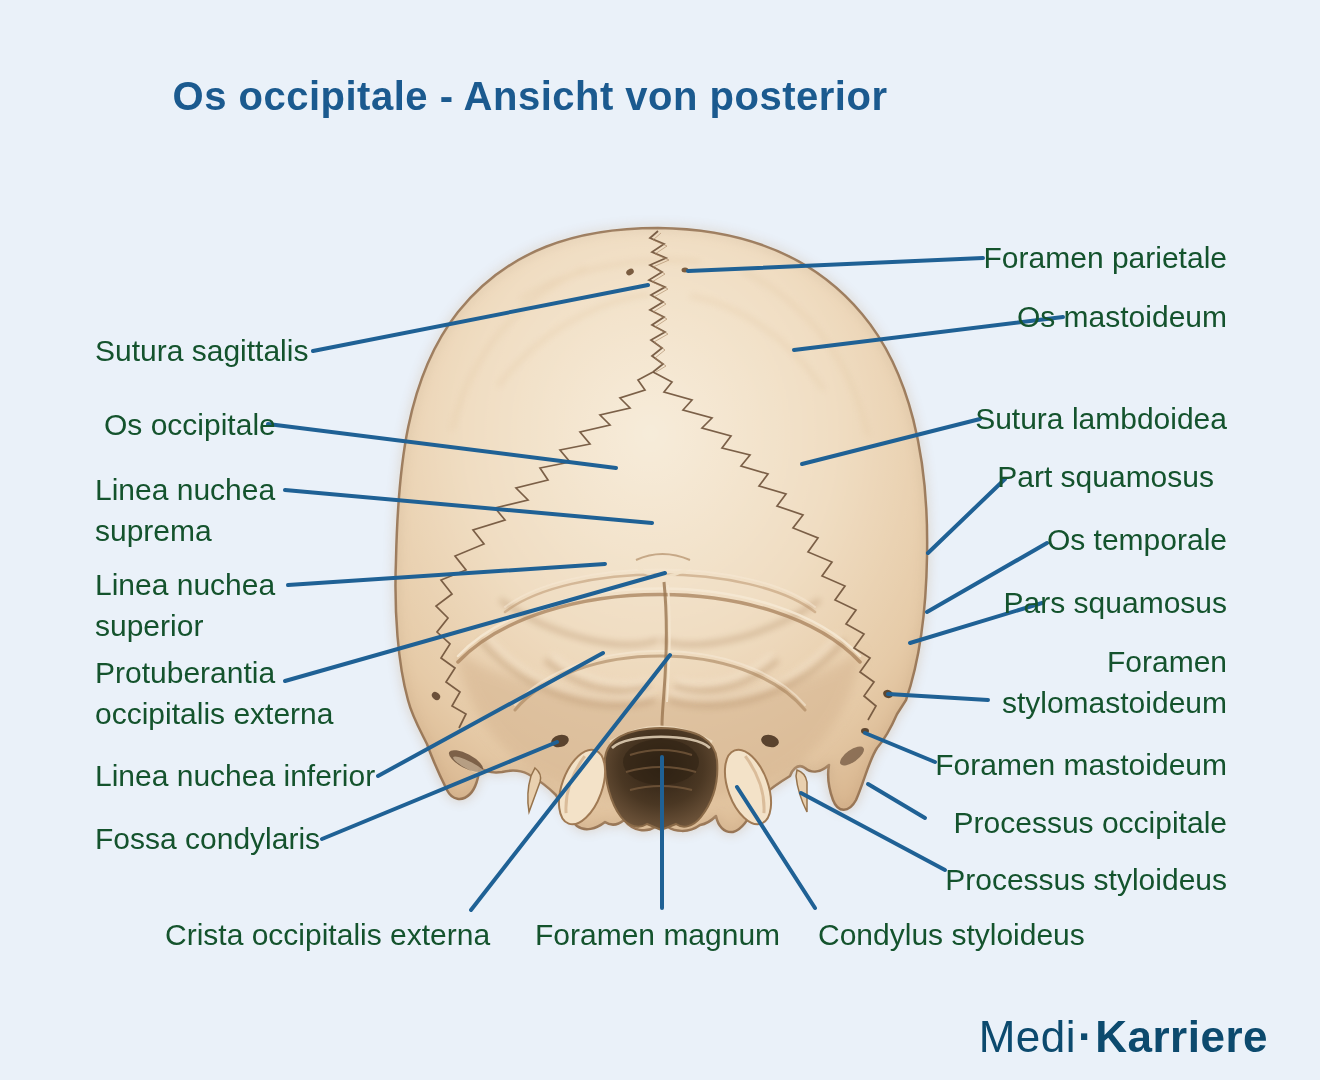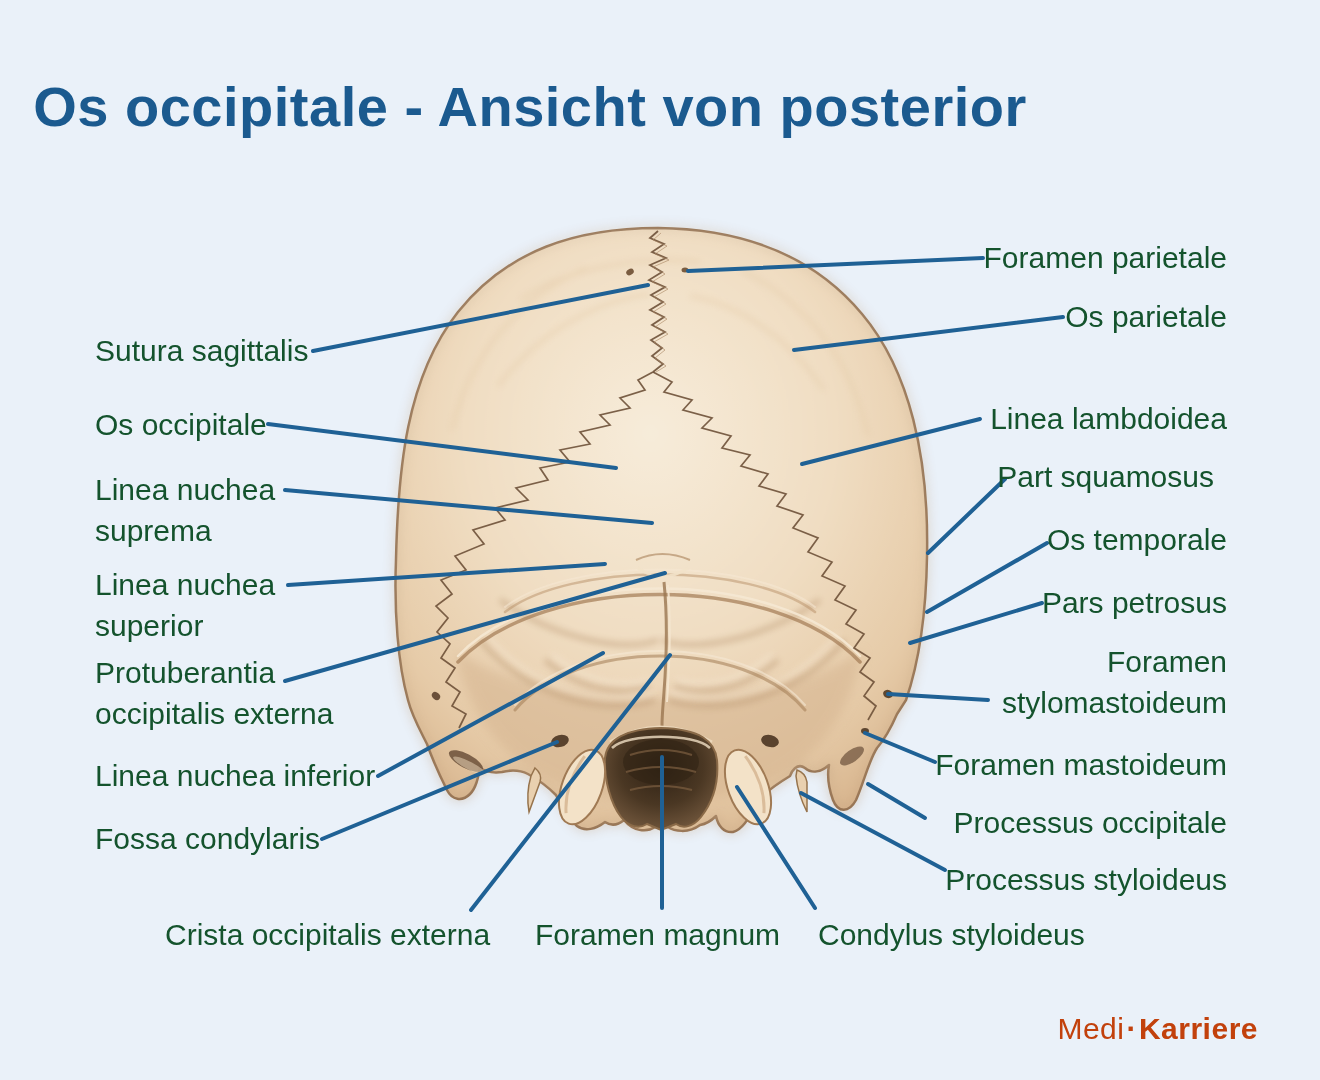--- a/index.html
+++ b/index.html
@@ -5,34 +5,34 @@
   html,body{margin:0;padding:0;}
   body{
     width:1320px;height:1080px;
     background:#eaf1f9;
     font-family:"Liberation Sans", sans-serif;
     position:relative;overflow:hidden;
   }
   .title{
     position:absolute;left:0;top:74px;width:1060px;
     text-align:center;
-    font-size:56px;font-weight:700;letter-spacing:.5px;
+    font-size:40px;font-weight:700;letter-spacing:.5px;
     color:#1b5a8f;
   }
   .lbl{
     position:absolute;
     font-size:30px;line-height:41px;
     color:#14532d;
     white-space:pre-line;
   }
   .lbl.right{text-align:right;}
   svg.art{position:absolute;left:0;top:0;pointer-events:none;}
   .logo{
-    position:absolute;right:62px;top:1012px;
-    font-size:30px;color:#c2410c;letter-spacing:.5px;
+    position:absolute;right:52px;top:1012px;
+    font-size:44px;color:#0c4a6e;letter-spacing:.5px;
   }
   .logo .lite{font-weight:400;}
   .logo .sep{font-weight:700;padding:0 2px;}
   .logo .bold{font-weight:700;}
 </style>
 </head>
 <body>
 
 <div class="title">Os occipitale - Ansicht von posterior</div>
 
@@ -201,40 +201,40 @@
     <line x1="1047" y1="543" x2="927" y2="612"></line>
     <line x1="1042" y1="603" x2="910" y2="643"></line>
     <line x1="988" y1="700" x2="888" y2="694"></line>
     <line x1="935" y1="762" x2="865" y2="733"></line>
     <line x1="925" y1="818" x2="868" y2="784"></line>
     <line x1="945" y1="870" x2="801" y2="793"></line>
   </g>
 </svg>
 
 <div class="lbl" style="left:95px;top:330px">Sutura sagittalis</div>
-<div class="lbl" style="left:95px;top:404px">Os occipitale</div>
+<div class="lbl" style="left:104px;top:404px">Os occipitale</div>
 <div class="lbl" style="left:95px;top:469px">Linea nuchea
 suprema</div>
 <div class="lbl" style="left:95px;top:564px">Linea nuchea
 superior</div>
 <div class="lbl" style="left:95px;top:652px">Protuberantia
 occipitalis externa</div>
 <div class="lbl" style="left:95px;top:755px">Linea nuchea inferior</div>
 <div class="lbl" style="left:95px;top:818px">Fossa condylaris</div>
 
 <div class="lbl" style="left:165px;top:914px">Crista occipitalis externa</div>
 <div class="lbl" style="left:535px;top:914px">Foramen magnum</div>
 <div class="lbl" style="left:818px;top:914px">Condylus styloideus</div>
 
 <div class="lbl right" style="right:93px;top:237px">Foramen parietale</div>
-<div class="lbl right" style="right:93px;top:296px">Os parietale</div>
-<div class="lbl right" style="right:93px;top:398px">Linea lambdoidea</div>
+<div class="lbl right" style="right:93px;top:296px">Os mastoideum</div>
+<div class="lbl right" style="right:93px;top:398px">Sutura lambdoidea</div>
 <div class="lbl right" style="right:106px;top:456px">Part squamosus</div>
 <div class="lbl right" style="right:93px;top:519px">Os temporale</div>
-<div class="lbl right" style="right:93px;top:582px">Pars petrosus</div>
+<div class="lbl right" style="right:93px;top:582px">Pars squamosus</div>
 <div class="lbl right" style="right:93px;top:641px">Foramen
 stylomastoideum</div>
 <div class="lbl right" style="right:93px;top:744px">Foramen mastoideum</div>
 <div class="lbl right" style="right:93px;top:802px">Processus occipitale</div>
 <div class="lbl right" style="right:93px;top:859px">Processus styloideus</div>
 
 <div class="logo">
   <span class="lite">Medi</span><span class="sep">·</span><span class="bold">Karriere</span>
 </div>
 

